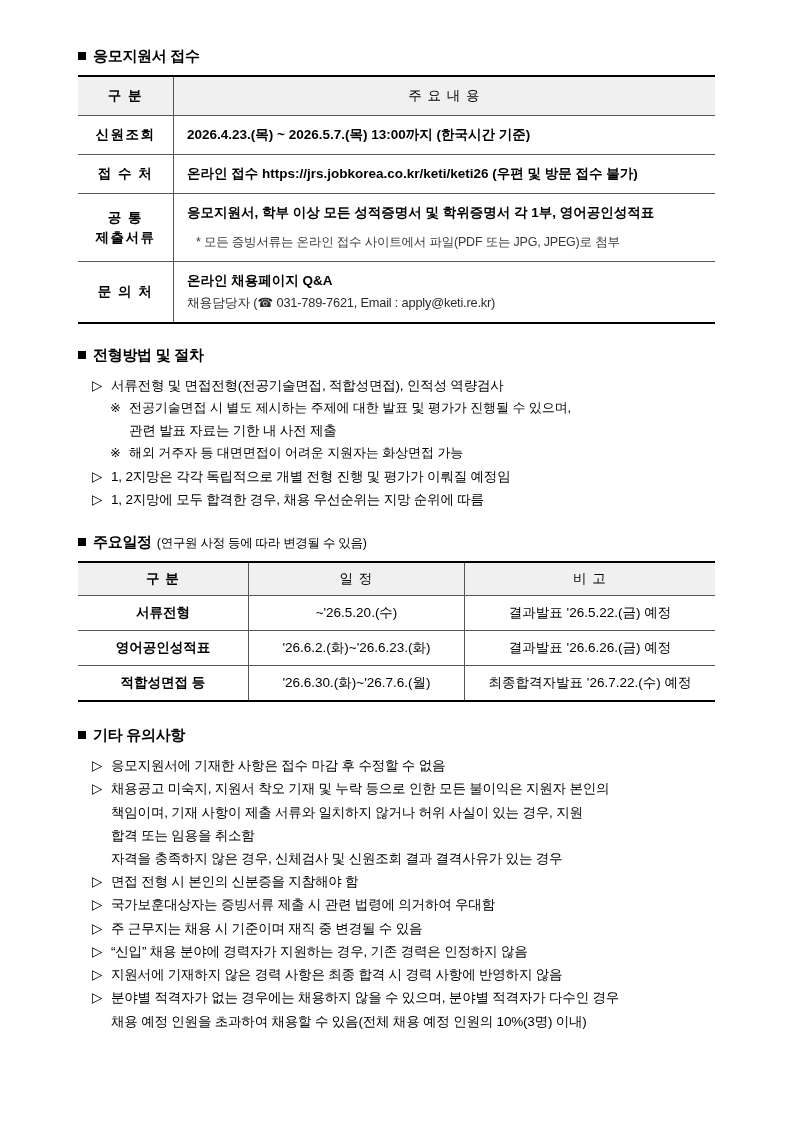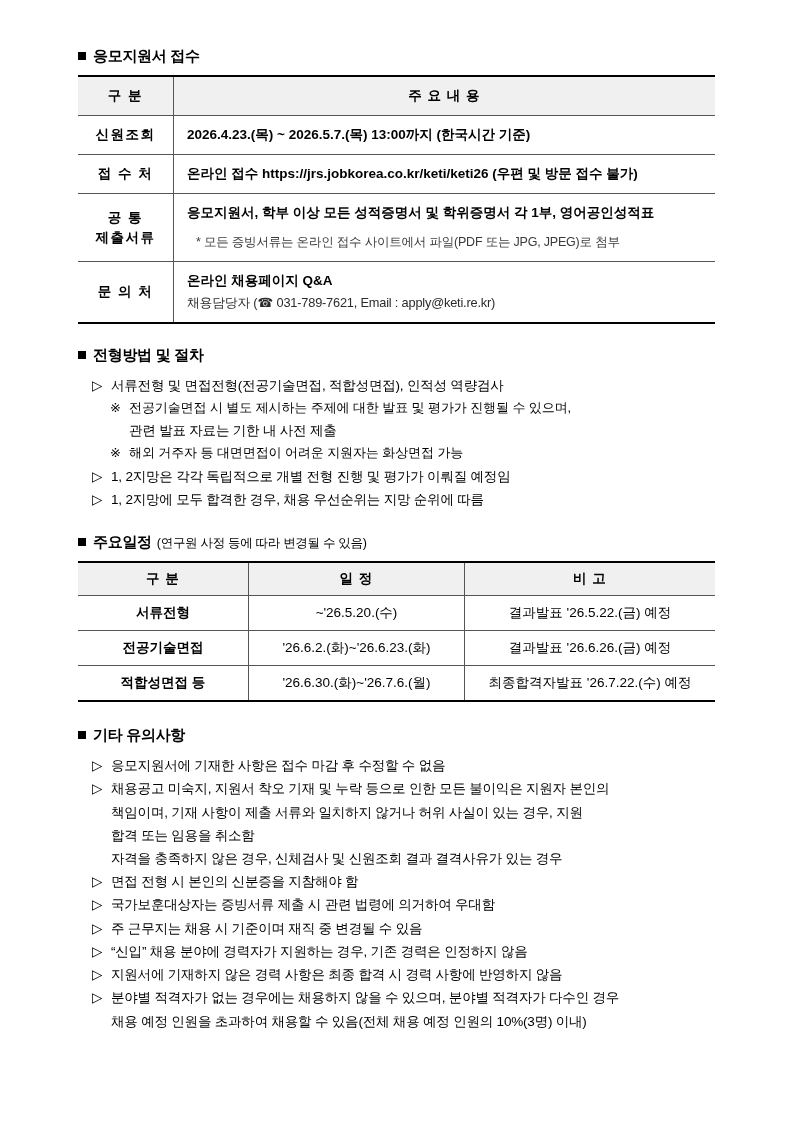--- a/index.html
+++ b/index.html
@@ -54,21 +54,21 @@
     table-layout: fixed;
   }
   table.t-apply { margin-bottom: 22px; }
   table.t-sched { margin-bottom: 24px; }
 
   table tr.head-row td {
     background: #f0f0f0;
     border-top: 2.2px solid #000;
     border-bottom: 1.2px solid #555;
     text-align: center;
-    font-weight: bold;
+    font-weight: normal;
     font-size: 13.5px;
     padding: 7px 0 7px 0;
     letter-spacing: 1px;
   }
   table td {
     border-bottom: 1.2px solid #555;
     vertical-align: middle;
     font-size: 13.5px;
   }
   table tr:last-child td {
@@ -230,21 +230,21 @@
       <td class="c1">구  분</td>
       <td class="c2">일  정</td>
       <td>비  고</td>
     </tr>
     <tr>
       <td class="c1">서류전형</td>
       <td class="c2">~'26.5.20.(수)</td>
       <td>결과발표 '26.5.22.(금) 예정</td>
     </tr>
     <tr>
-      <td class="c1">전공기술면접</td>
+      <td class="c1">영어공인성적표</td>
       <td class="c2">'26.6.2.(화)~'26.6.23.(화)</td>
       <td>결과발표 '26.6.26.(금) 예정</td>
     </tr>
     <tr>
       <td class="c1">적합성면접 등</td>
       <td class="c2">'26.6.30.(화)~'26.7.6.(월)</td>
       <td>최종합격자발표 '26.7.22.(수) 예정</td>
     </tr>
   </tbody>
     </table>

